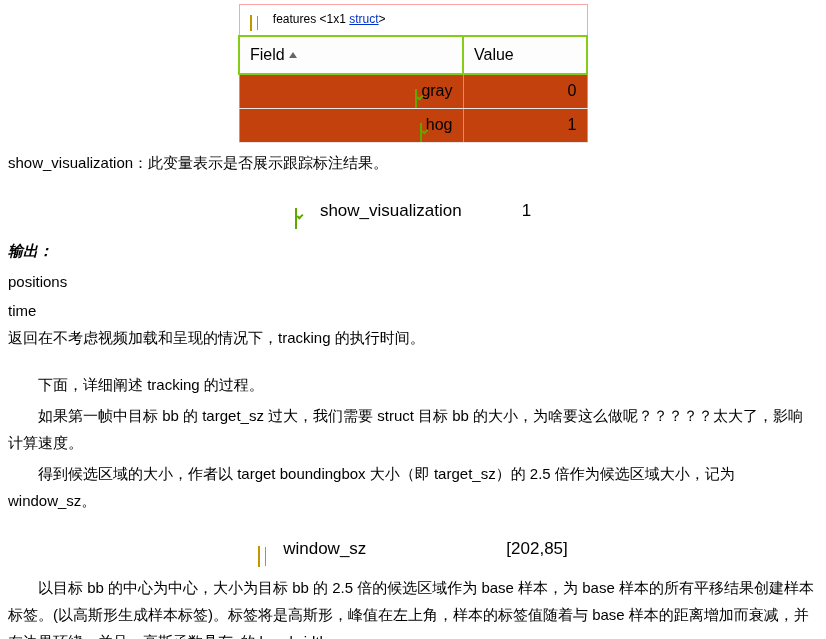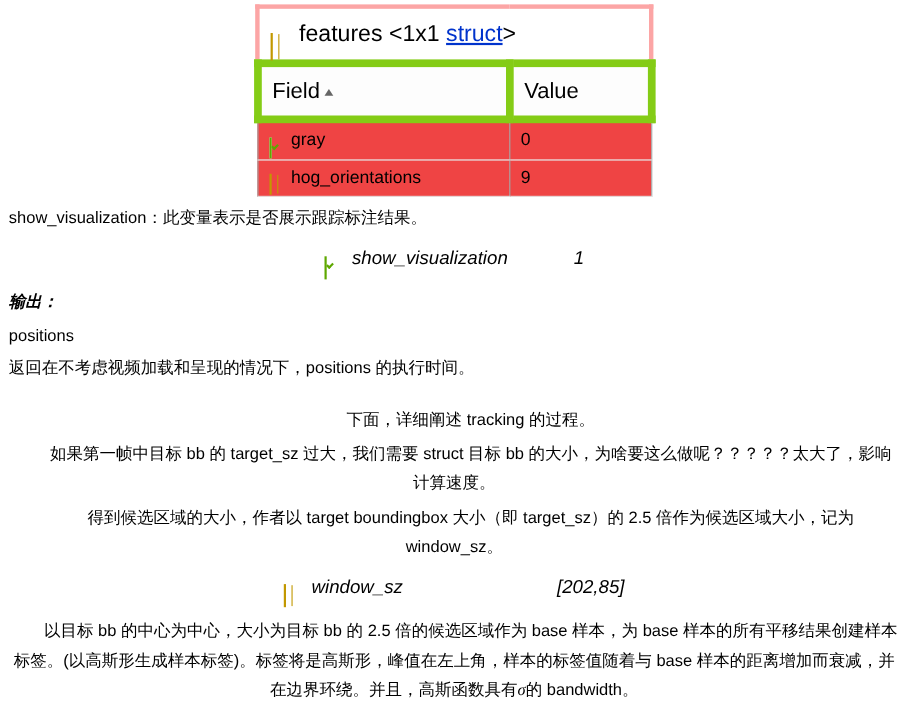--- a/index.html
+++ b/index.html
@@ -13,49 +13,50 @@
   }
   .var-table {
     border-collapse: collapse;
     margin: 0 auto 6px auto;
     border: 1px solid #a0a0a0;
     font-family: Arial, sans-serif;
     font-size: 16px;
     color: #000;
   }
   .var-title {
-    border: 4px solid #fca5a5;
+    border: 1px solid #fca5a5;
     padding: 4px 10px;
     background: #fff;
-    font-size: 21px;
+    font-size: 12px;
   }
   .var-title .link {
     color: #0033cc;
     text-decoration: underline;
     cursor: pointer;
   }
   .var-head td {
     background: #fdfdfd;
-    border: 7px solid #84cc16;
+    border: 2px solid #84cc16;
     padding: 4px 12px 4px 10px;
-    font-size: 20px;
+    font-size: 16px;
   }
   .var-head .fld {
     min-width: 200px;
   }
   .var-head .valh {
     min-width: 100px;
   }
   .var-row td {
     border-left: 1px solid #a0a0a0;
     border-right: 1px solid #a0a0a0;
     border-top: 1px solid #e5e5e5;
     border-bottom: 1px solid #e5e5e5;
     padding: 2px 10px;
-    background: #ef4444;
+    background: #c2410c;
+    text-align: right;
   }
   .icon-cell {
     display: inline-block;
     vertical-align: middle;
     margin-right: 4px;
     width: 16px;
     height: 14px;
     position: relative;
   }
   .icon-struct {
@@ -96,36 +97,34 @@
     border-left:4px solid transparent;
     border-right:4px solid transparent;
     border-bottom:6px solid #666;
     vertical-align: middle;
   }
   .inline-var {
     display: flex;
     align-items: center;
     justify-content: center;
     gap: 60px;
-    margin: 8px auto 10px auto;
+    margin: 20px auto 10px auto;
     font-family: Arial, sans-serif;
     font-size: 17px;
-    font-style: italic;
   }
   .inline-var .name {
     display:flex;
     align-items:center;
     gap:5px;
   }
   .para {
     margin: 4px 0;
   }
   .indent {
     text-indent: 2em;
-    text-align: center;
   }
   .bold {
     font-weight: bold;
     font-style: italic;
   }
   .out-row {
     display: flex;
     margin: 2px 0;
     flex-direction: column;
   }
@@ -156,43 +155,44 @@
   </tr>
   <tr class="var-head">
     <td class="fld"><span>Field</span><span class="sort-tri"></span></td>
     <td class="valh"><span>Value</span></td>
   </tr>
   <tr class="var-row">
     <td class="left"><span class="icon-cell"><span class="icon-logical"></span></span><span>gray</span></td>
     <td><span>0</span></td>
   </tr>
   <tr class="var-row">
-    <td class="left"><span class="icon-cell"><span class="icon-struct"></span></span><span>hog_orientations</span></td>
-    <td><span>9</span></td>
+    <td class="left"><span class="icon-cell"><span class="icon-logical"></span></span><span>hog</span></td>
+    <td><span>1</span></td>
   </tr>
 </tbody>
   </table>
 
 <div class="para">show_visualization：此变量表示是否展示跟踪标注结果。</div>
 
 <div class="inline-var">
   <span class="name">
       <span class="icon-cell"><span class="icon-logical"></span></span>
       <span>show_visualization</span>
     </span>
   <span>1</span>
 </div>
 
 <div class="para bold colon-full">输出：</div>
 
 <div class="out-row">
   <div class="lbl">positions</div>
 </div>
 <div class="out-row">
-  <div class="body">返回在不考虑视频加载和呈现的情况下，positions 的执行时间。</div>
+  <div class="lbl">time</div>
+  <div class="body">返回在不考虑视频加载和呈现的情况下，tracking 的执行时间。</div>
 </div>
 
 <div style="height:14px"></div>
 
 <div class="para indent">下面，详细阐述 tracking 的过程。</div>
 <div class="para indent" style="text-indent:2em">如果第一帧中目标 bb 的 target_sz 过大，我们需要 struct  目标 bb 的大小，为啥要这么做呢？？？？？太大了，影响计算速度。</div>
 <div class="para indent">得到候选区域的大小，作者以 target boundingbox 大小（即 target_sz）的 2.5 倍作为候选区域大小，记为 window_sz。</div>
 
 <div class="inline-var" style="gap:140px">
   <span class="name">

